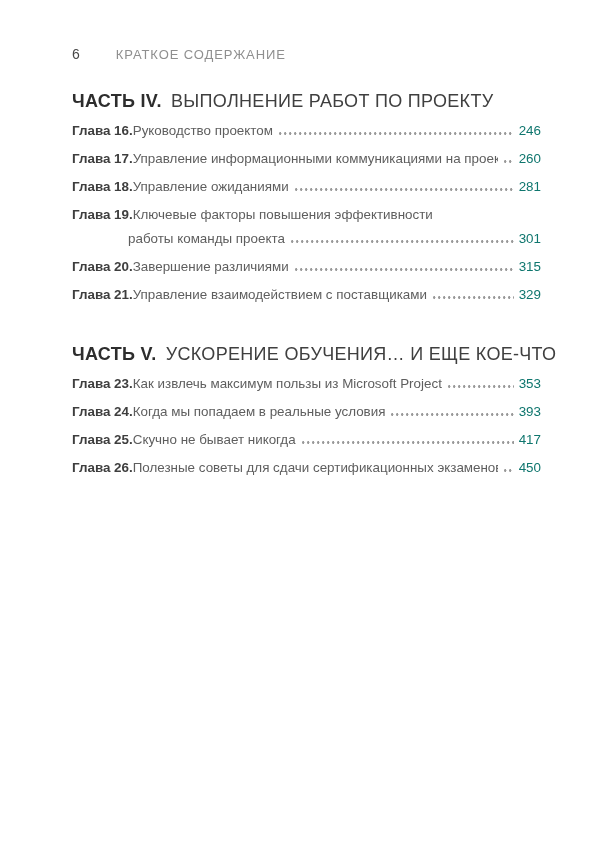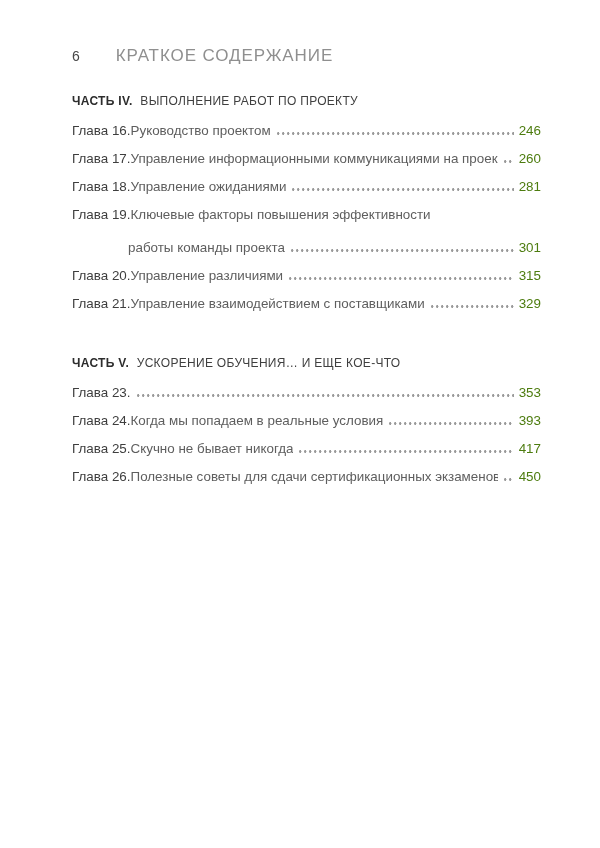--- a/index.html
+++ b/index.html
@@ -18,33 +18,33 @@
     left: 72px; right: 59px; top: 46px;
     display: flex;
     align-items: baseline;
   }
   .folio {
     font-size: 14px;
     color: #474747;
   }
   .running-header {
     margin-left: 36px;
-    font-size: 17px;
+    font-size: 13px;
     letter-spacing: 0.9px;
     color: #8f8f8f;
   }
   
   .toc {
     position: absolute;
     left: 72px; right: 59px; top: 91px;
   }
   .toc-section + .toc-section { margin-top: 42px; }
   .section-heading {
     margin: 0;
-    font-size: 12px;
+    font-size: 18px;
     line-height: 20px;
     font-weight: 400;
     letter-spacing: 0.3px;
     color: #3f3f3f;
     white-space: nowrap;
   }
   .heading-label {
     font-weight: 700;
     color: #2d2d2d;
     margin-right: 4px;
@@ -55,47 +55,47 @@
     font-size: 13.4px;
     line-height: 14px;
     color: #5e5e5e;
   }
   .entries .toc-entry:first-child { margin-top: 0; }
   .entry-line {
     display: flex;
     align-items: baseline;
   }
   .entry-line + .entry-line {
-    margin-top: 19px;
+    margin-top: 10px;
     padding-left: 56px;
   }
   .entry-label {
     flex: 0 0 56px;
-    font-weight: 400;
+    font-weight: 700;
     color: #3e3e3e;
     white-space: nowrap;
   }
   .entry-title {
     white-space: nowrap;
     overflow: hidden;
     flex: 0 1 auto;
   }
   .leader {
     flex: 1 1 auto;
     min-width: 10px;
     height: 3px;
     margin: 0 5px 0 6px;
     background-image: radial-gradient(circle at 1.2px 1.5px, #9a9a9a 1.05px, transparent 1.5px);
     background-size: 5px 3px;
     background-repeat: repeat-x;
     background-position: left bottom;
   }
   .entry-page {
     flex: 0 0 auto;
-    color: #4d7c0f;
+    color: #0f766e;
   }
 </style>
 </head>
 <body>
 
 <div class="page">
 
   <header class="page-header">
     <span class="folio">6</span>
     <span class="running-header">КРАТКОЕ СОДЕРЖАНИЕ</span>
@@ -143,21 +143,21 @@
   <div class="entry-line">
               <span class="entry-title">работы команды проекта</span>
               <span class="leader"></span>
               <span class="entry-page">301</span>
             </div>
           </div>
 
   <div class="toc-entry">
     <div class="entry-line">
       <span class="entry-label">Глава 20.</span>
-      <span class="entry-title">Управление различиями</span>
+      <span class="entry-title">Завершение различиями</span>
       <span class="leader"></span>
       <span class="entry-page">315</span>
     </div>
   </div>
 
   <div class="toc-entry">
     <div class="entry-line">
       <span class="entry-label">Глава 21.</span>
       <span class="entry-title">Управление взаимодействием с поставщиками</span>
       <span class="leader"></span>
@@ -169,20 +169,21 @@
   </section>
 
   <section class="toc-section">
     <h2 class="section-heading">
       <span class="heading-label">ЧАСТЬ V. </span><span class="heading-title">УСКОРЕНИЕ ОБУЧЕНИЯ… И ЕЩЕ КОЕ-ЧТО</span>
     </h2>
     <div class="entries">
   <div class="toc-entry">
     <div class="entry-line">
       <span class="entry-label">Глава 23.</span>
+      <span class="entry-title">Как извлечь максимум пользы из Microsoft Project</span>
       <span class="leader"></span>
       <span class="entry-page">353</span>
     </div>
   </div>
 
   <div class="toc-entry">
     <div class="entry-line">
       <span class="entry-label">Глава 24.</span>
       <span class="entry-title">Когда мы попадаем в реальные условия</span>
       <span class="leader"></span>

